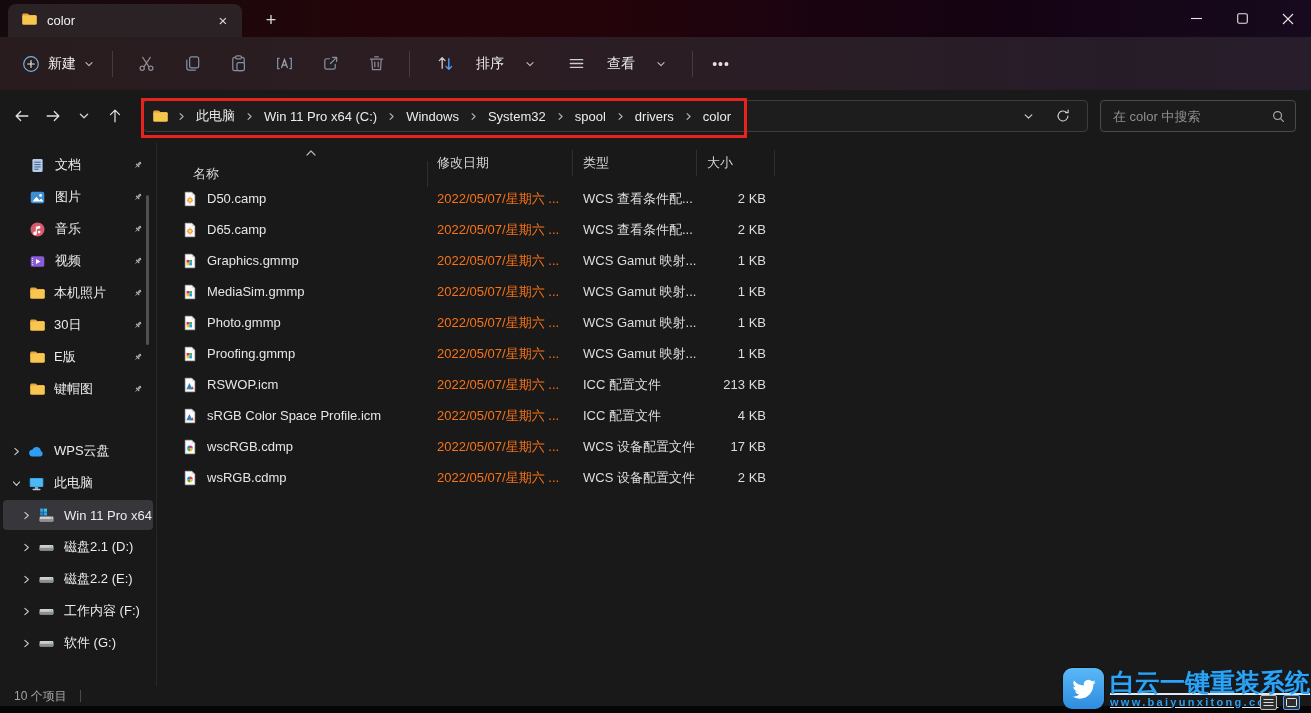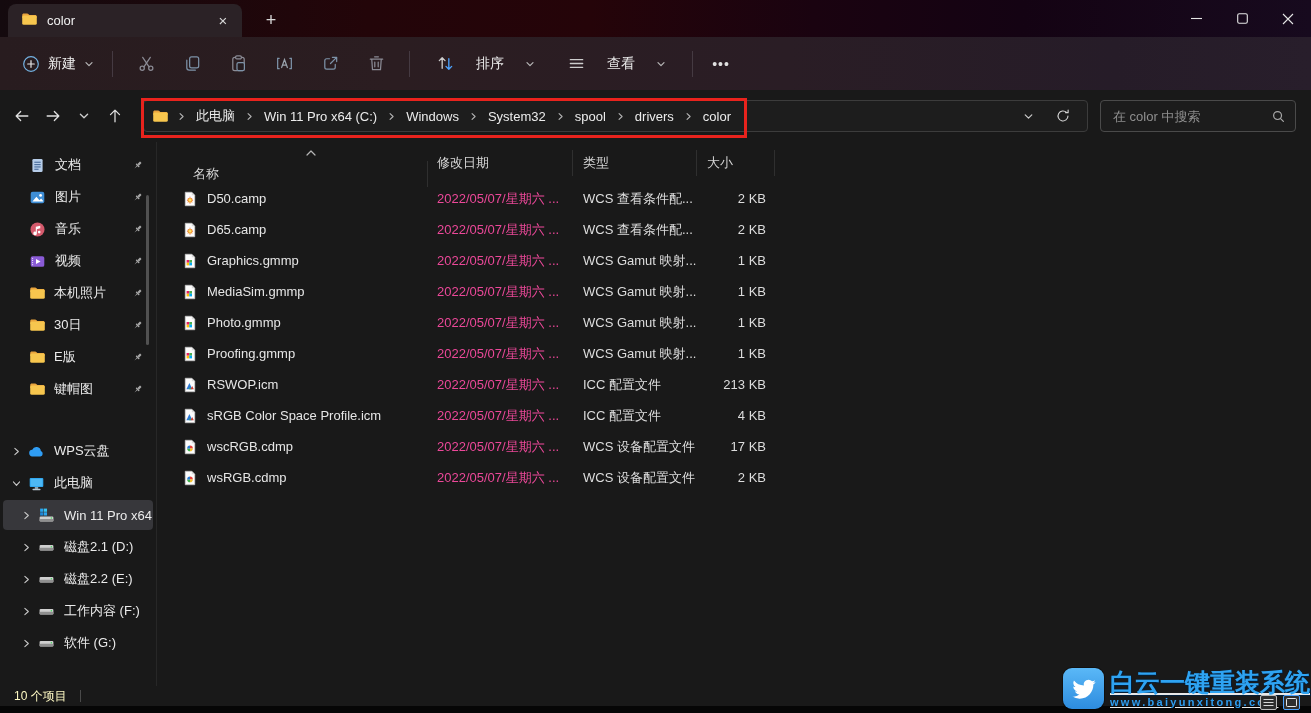--- a/index.html
+++ b/index.html
@@ -66,26 +66,26 @@
   .cols { display:flex; height:26px; align-items:center; margin-top:8px; font-size:13px; color:#d6d6d6; }
   .col { height:26px; display:flex; align-items:center; border-right:1px solid #2f2f2f; }
   .cols .col:nth-child(1) { width:251px; padding-left:16px;margin-top:22px; }
   .cols .col:nth-child(2) { width:145px; padding-left:9px; }
   .cols .col:nth-child(3) { width:124px; padding-left:10px;text-align:center; }
   .cols .col:nth-child(4) { width:78px;  padding-left:10px; }
   .rows { margin-top:7px; }
   .frow { display:flex; height:31px; align-items:center; font-size:13px; color:#e6e6e6; border-radius:3px; }
   .c-name { width:251px; display:flex; align-items:center; gap:9px; padding-left:5px; white-space:nowrap; overflow:hidden; }
   .c-name .icon { display:flex; flex-shrink:0; }
-  .c-date { width:145px; padding-left:9px; color:#ec4899; white-space:nowrap; overflow:hidden; }
+  .c-date { width:145px; padding-left:9px; color:#f97316; white-space:nowrap; overflow:hidden; }
   .c-type { width:124px; padding-left:10px; color:#dddddd; white-space:nowrap; overflow:hidden; }
   .c-size { width:78px; padding-right:9px; text-align:right; color:#dddddd; }
 
   
-  .statusbar { position:absolute; left:0; right:0; bottom:7px; height:20px; background:#191919; display:flex; align-items:center; padding-left:14px; font-size:12px; color:#fef9c3; }
+  .statusbar { position:absolute; left:0; right:0; bottom:7px; height:20px; background:#191919; display:flex; align-items:center; padding-left:14px; font-size:12px; color:#a3a3a3; }
   .status-sep { width:1px; height:12px; background:#4a4a4a; margin-left:13px; }
   .bottomstrip { position:absolute; left:0; right:0; bottom:0; height:7px; background:#060606; }
   .view-toggles { position:absolute; right:11px; bottom:3px; display:flex; gap:6px; z-index:7; }
   .view-toggle { display:flex; }
 
   
   .watermark { position:absolute; right:1px; bottom:1px; height:47px; display:flex; align-items:center; gap:6px; z-index:5; }
   .wm-logo { width:41px; height:41px; border-radius:9px; background:linear-gradient(180deg,#5ab8f7,#2d8cdf); display:flex; align-items:center; justify-content:center; box-shadow:0 0 0 1px rgba(0,0,0,.35); }
   .wm-text { display:flex; flex-direction:column; line-height:1;text-decoration:underline; }
   .wm-title { font-size:25px; font-weight:bold; color:#2ea3f2; letter-spacing:0; text-shadow:0 0 1px #052c52, 1px 1px 0 #041e38; white-space:nowrap; }

